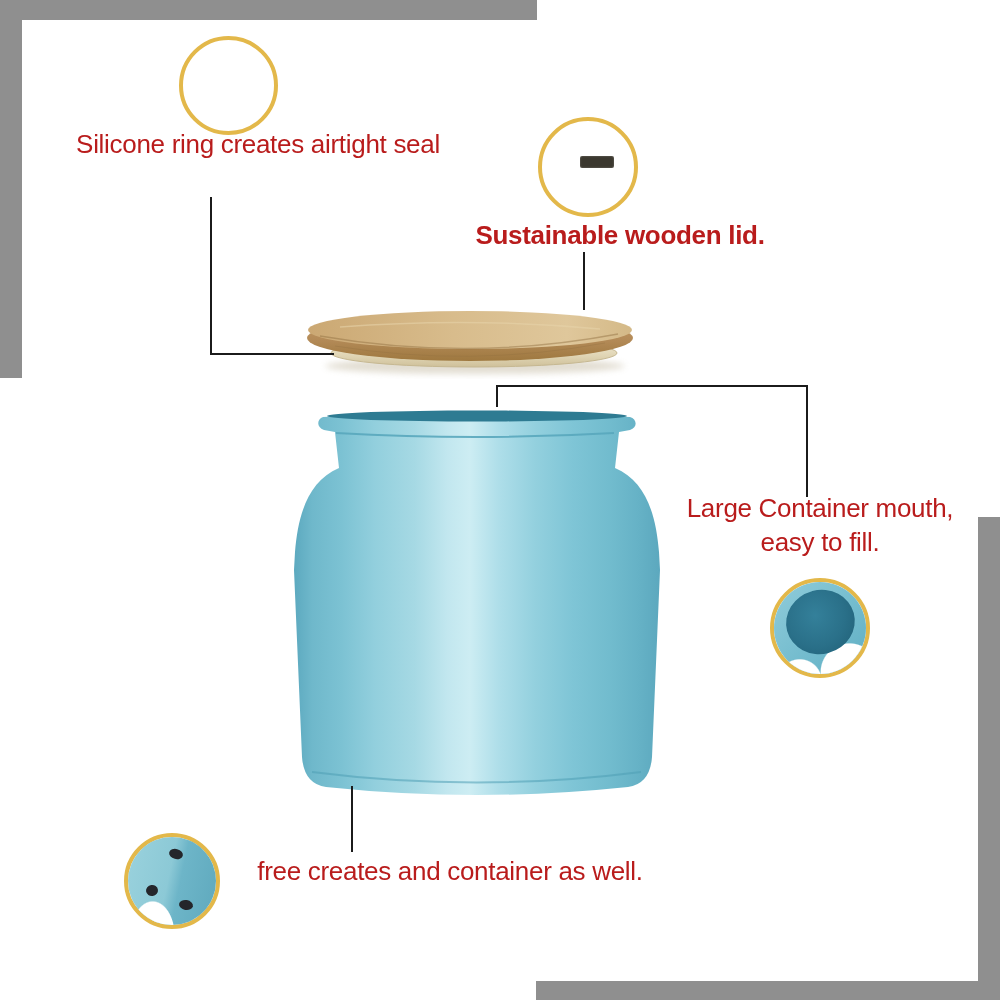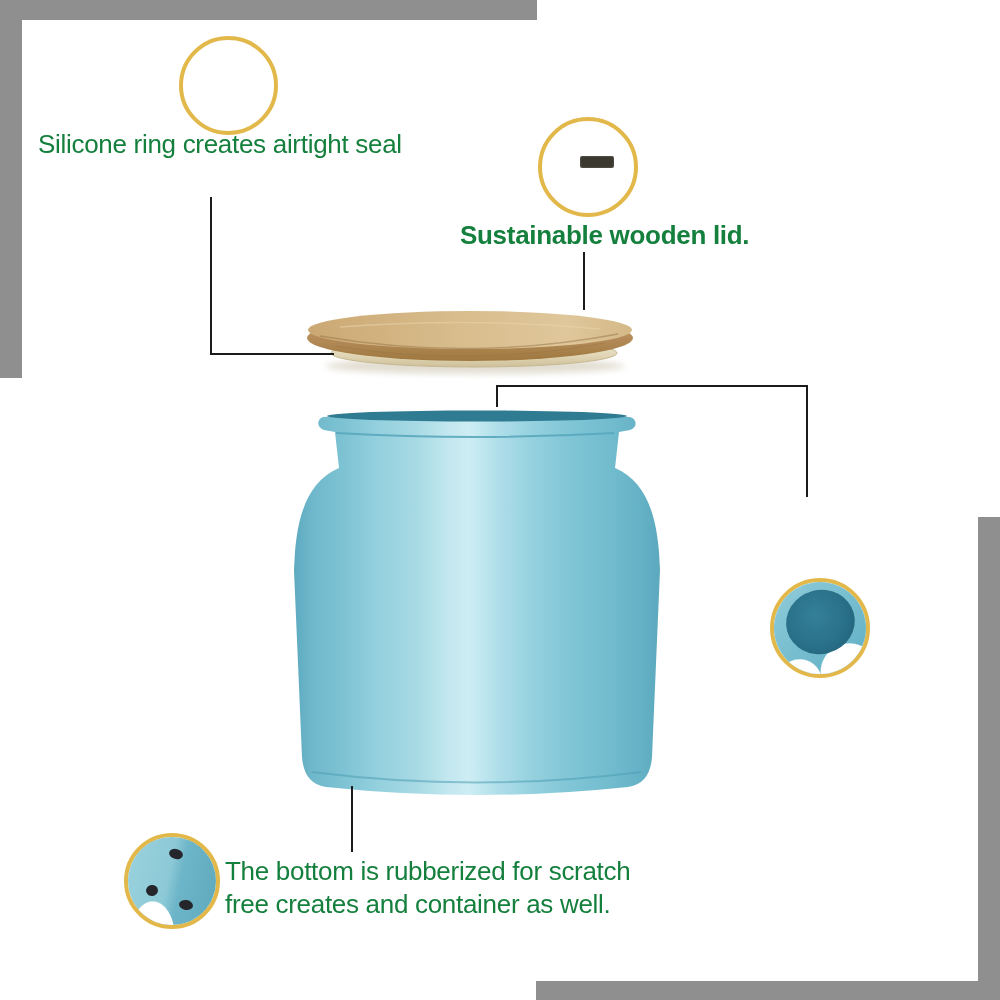--- a/index.html
+++ b/index.html
@@ -7,22 +7,22 @@
     position:relative;width:1000px;height:1000px;background:#ffffff;
     overflow:hidden;font-family:"Liberation Sans",sans-serif;
   }
   .decor{position:absolute;background:#8F8F8F;}
   .g-top{left:0;top:0;width:537px;height:20px;}
   .g-left{left:0;top:0;width:22px;height:378px;}
   .g-right{left:978px;top:517px;width:22px;height:483px;}
   .g-bottom{left:536px;top:981px;width:464px;height:19px;}
 
   .caption{
-    position:absolute;text-align:left;font-size:26px;line-height:33px;
-    color:#15803d;letter-spacing:-0.3px;white-space:nowrap;
+    position:absolute;text-align:center;font-size:26px;line-height:33px;
+    color:#b91c1c;letter-spacing:-0.3px;white-space:nowrap;
   }
   #t1{left:38px;top:128px;width:440px;}
   #t2{left:460px;top:219px;width:320px;font-weight:bold;}
   #t3{left:650px;top:491px;width:340px;line-height:34px;}
   #t4{left:225px;top:855px;width:450px;}
 
   .cline{position:absolute;}
   #line1{left:210px;top:197px;width:122px;height:156px;
          border-left:2px solid #1b1b1b;border-bottom:2px solid #1b1b1b;}
   #line2{left:583px;top:252px;width:2px;height:58px;background:#1b1b1b;}
@@ -155,22 +155,25 @@
   <div class="cline" id="line3a"></div>
   <div class="cline" id="line3b"></div>
   <div class="cline" id="line4"></div>
 
   <div class="caption" id="t1">
     <div>Silicone ring creates airtight seal</div>
   </div>
   <div class="caption" id="t2">
     <div>Sustainable wooden lid.</div>
   </div>
+  <div class="caption" id="t3">
+    <div>Large Container mouth,</div>
+    <div>easy to fill.</div>
+  </div>
   <div class="caption" id="t4">
-    <div>The bottom is rubberized for scratch</div>
     <div>free creates and container as well.</div>
   </div>
 
   <div class="inset" id="inset1">
     <div class="fill"></div>
   </div>
   <div class="inset" id="inset2">
     <div class="fill">
       <div class="stamp"></div>
     </div>

